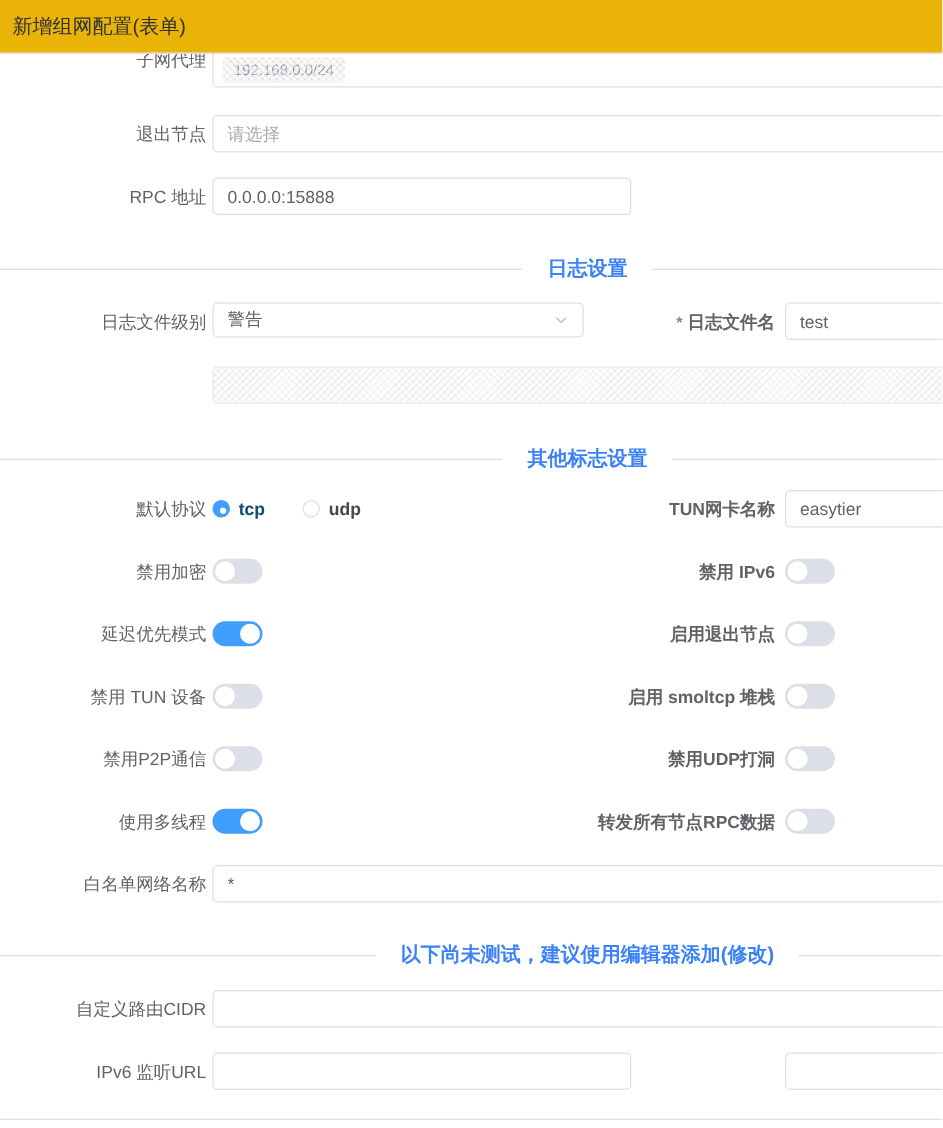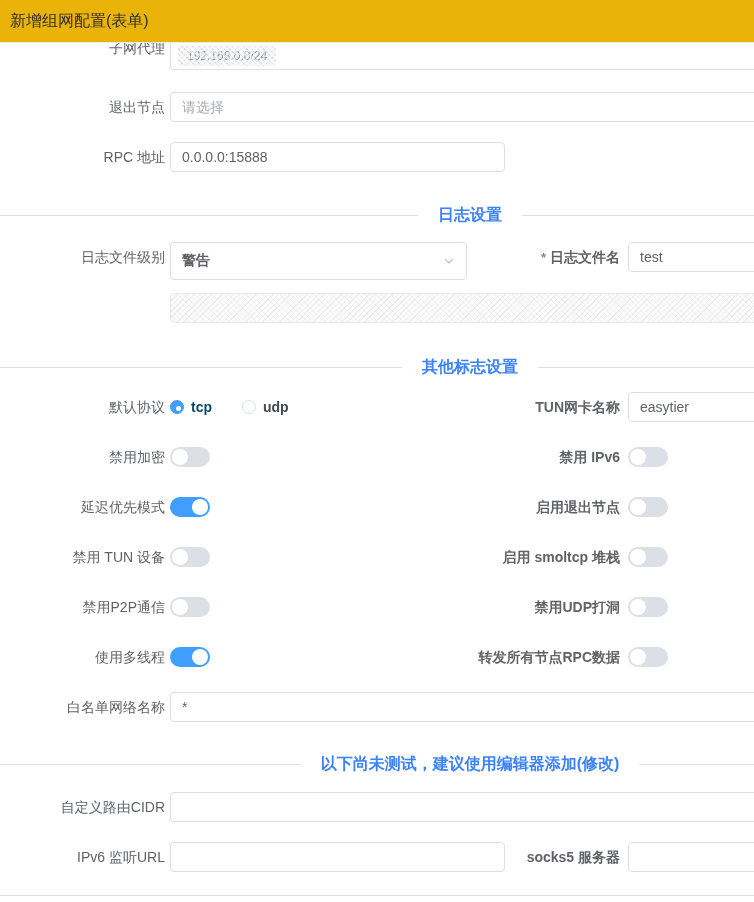--- a/index.html
+++ b/index.html
@@ -19,23 +19,23 @@
   .req { color:#83878d; margin-right:4px; font-size:13px; }
 
   .ipt { position:absolute; height:30px; border:1px solid #dcdfe6; border-radius:4px;
     background:#fff; font-size:14px; color:#606266; padding:0 11px;
     font-family:"Liberation Sans","DejaVu Sans",sans-serif; outline:none; }
   .ipt::placeholder { color:#a8abb2; }
   .w-half { left:170px; width:335px; }
   .w-full { left:170px; width:770px; }
   .w-right { left:628px; width:312px; }
 
-  .sel { position:absolute; left:170px; width:297px; height:38px; border:1px solid #dcdfe6;
+  .sel { position:absolute; left:170px; width:297px; height:28px; border:1px solid #dcdfe6;
     border-radius:4px; background:#fff; display:flex; align-items:center;
-    padding:0 11px; font-size:14px; color:#606266; cursor:pointer;font-weight:bold; }
+    padding:0 11px; font-size:14px; color:#606266; cursor:pointer; }
   .sel .chev { margin-left:auto; display:flex; align-items:center; }
 
   .disabled-ipt { position:absolute; height:30px; border:1px solid #e4e7ed; border-radius:4px;
     background-color:#fdfdfd;
     background-image:repeating-linear-gradient(135deg, rgba(0,0,0,0.055) 0 1px, transparent 1px 4px),
                      repeating-linear-gradient(45deg, rgba(0,0,0,0.035) 0 1px, transparent 1px 4px); }
 
   .tag { position:absolute; height:20px; border-radius:3px; background:#f4f4f5;
     color:#9094a0; font-size:12px; line-height:20px; padding:0 9px; overflow:hidden; }
   .tag::after { content:""; position:absolute; inset:0;
@@ -176,18 +176,17 @@
 
     <div class="divider" style="top:754px">
       <span class="dtxt">以下尚未测试，建议使用编辑器添加(修改)</span>
     </div>
 
     <div class="lbl lbl-l" style="top:792px">自定义路由CIDR</div>
     <input class="ipt w-full" style="top: 792px;" value="">
 
     <div class="lbl lbl-l" style="top:842px">IPv6 监听URL</div>
     <input class="ipt w-half" style="top: 842px;" value="">
-    <div class="lbl lbl-r" style="top:842px">socks5 服务器</div>
     <input class="ipt w-right" style="top: 842px;" value="">
 
     <div class="hr-plain" style="top:895px"></div>
   </div>
 </div>
 
 </body></html>

